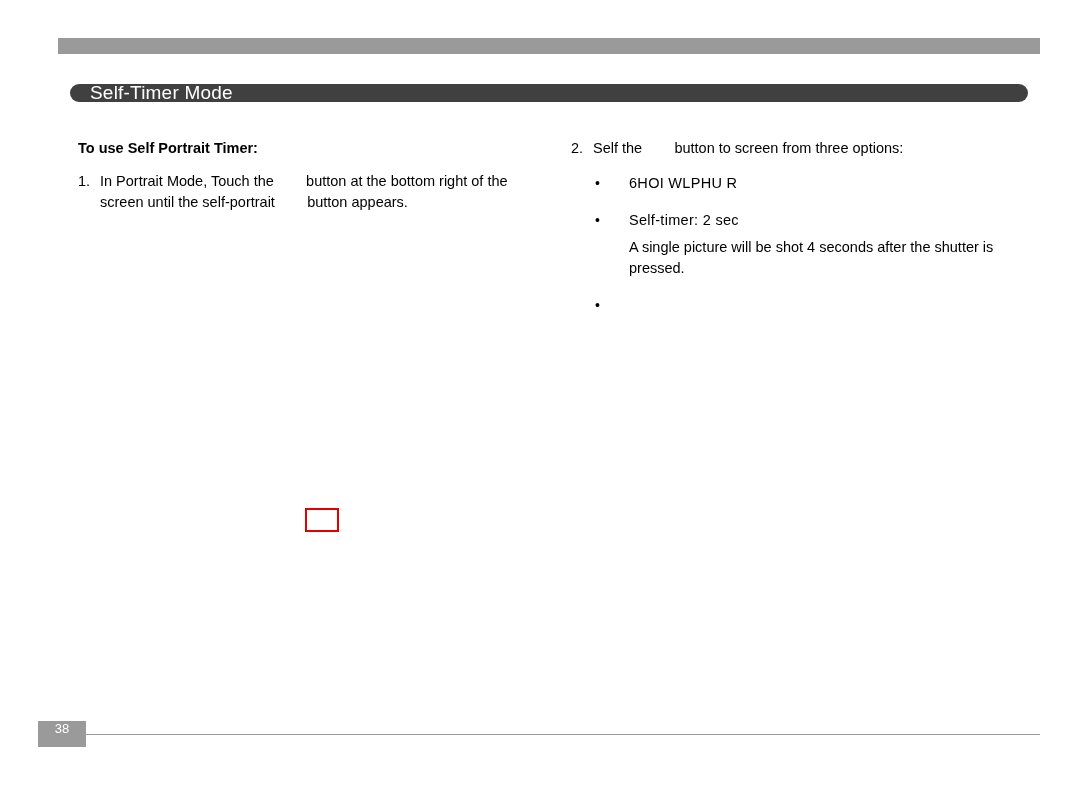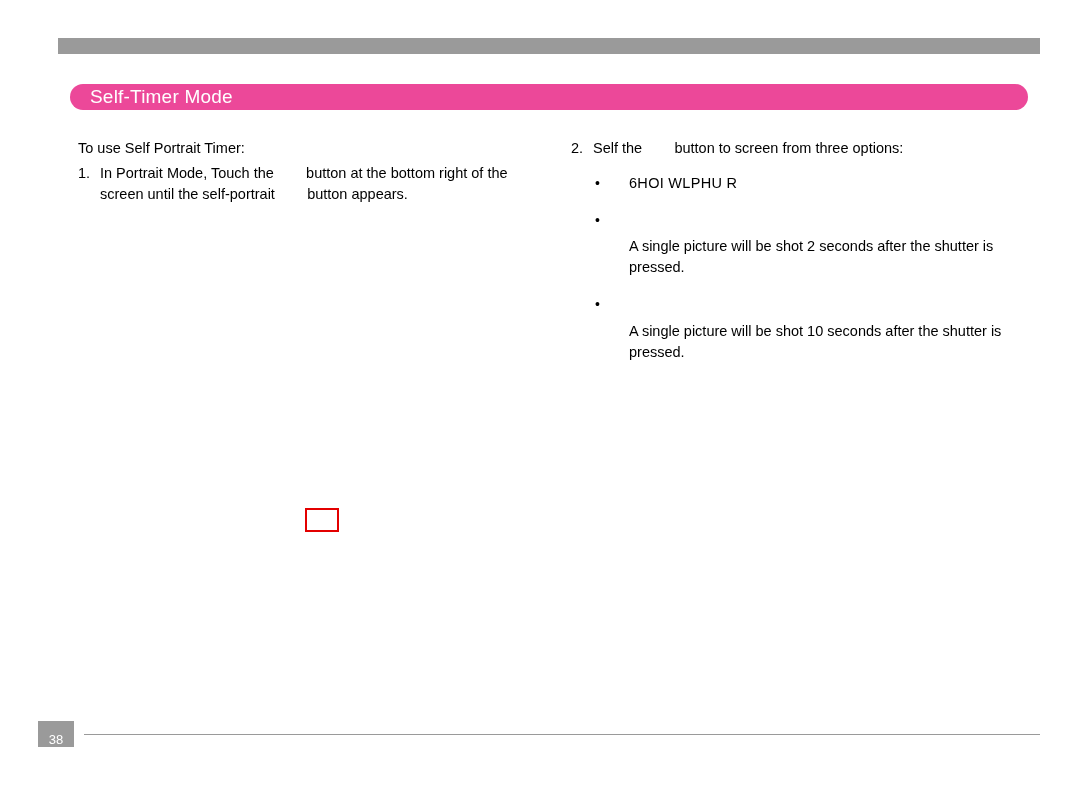--- a/index.html
+++ b/index.html
@@ -18,22 +18,22 @@
     left: 58px;
     right: 40px;
     height: 16px;
     background: #9a9a9a;
   }
   .pill {
     position: absolute;
     top: 84px;
     left: 70px;
     right: 52px;
-    height: 26px;
-    background: #ec4899;
+    height: 18px;
+    background: #404040;
     border-radius: 17px;
     display: flex;
     align-items: center;
   }
   .pill span {
     color: #ffffff;
     font-size: 19px;
     font-weight: 500;
     margin-left: 20px;
     letter-spacing: 0.2px;
@@ -45,22 +45,22 @@
     right: 52px;
     display: flex;
     gap: 36px;
   }
   .col {
     flex: 1;
     font-size: 14.5px;
     line-height: 1.45;
   }
   .lead {
-    font-weight: 400;
-    margin-bottom: 4px;
+    font-weight: 700;
+    margin-bottom: 12px;
   }
   .step {
     display: flex;
     margin-bottom: 4px;
   }
   .step .num {
     width: 22px;
     flex: 0 0 22px;
   }
   .step .txt { flex: 1; }
@@ -103,27 +103,27 @@
     position: absolute;
     left: 38px;
     bottom: 38px;
     right: 40px;
     height: 26px;
   }
   .page-tag {
     position: absolute;
     left: 0;
     bottom: 0;
-    width: 36px;
+    width: 48px;
     height: 26px;
     background: #9a9a9a;
     color: #ffffff;
     font-size: 13px;
     display: flex;
-    align-items: flex-end;
+    align-items: flex-start;
     justify-content: center;
   }
   .foot-line {
     position: absolute;
     left: 46px;
     right: 0;
     bottom: 12px;
     height: 1px;
     background: #9a9a9a;
   }
@@ -166,27 +166,29 @@
         <div class="dot">•</div>
         <div class="btxt">
           <span class="title spaced">6HOI WLPHU  R</span>
         </div>
       </div>
 
       <div style="height:10px"></div>
 
       <div class="bullet">
         <div class="dot">•</div>
-      </div>
-      <div class="desc">A single picture will be shot 2 seconds after the shutter is pressed.</div>
+        <div class="btxt">
+          <span class="title">Self-timer:  2 sec</span>
+        </div>
+      </div>
+      <div class="desc">A single picture will be shot 4 seconds after the shutter is pressed.</div>
 
       <div class="bullet">
         <div class="dot">•</div>
       </div>
-      <div class="desc">A single picture will be shot 10 seconds after the shutter is pressed.</div>
 
     </div>
   </div>
 
 </div>
 
 <div class="red-box"></div>
 
 <div class="footer">
   <div class="page-tag">

